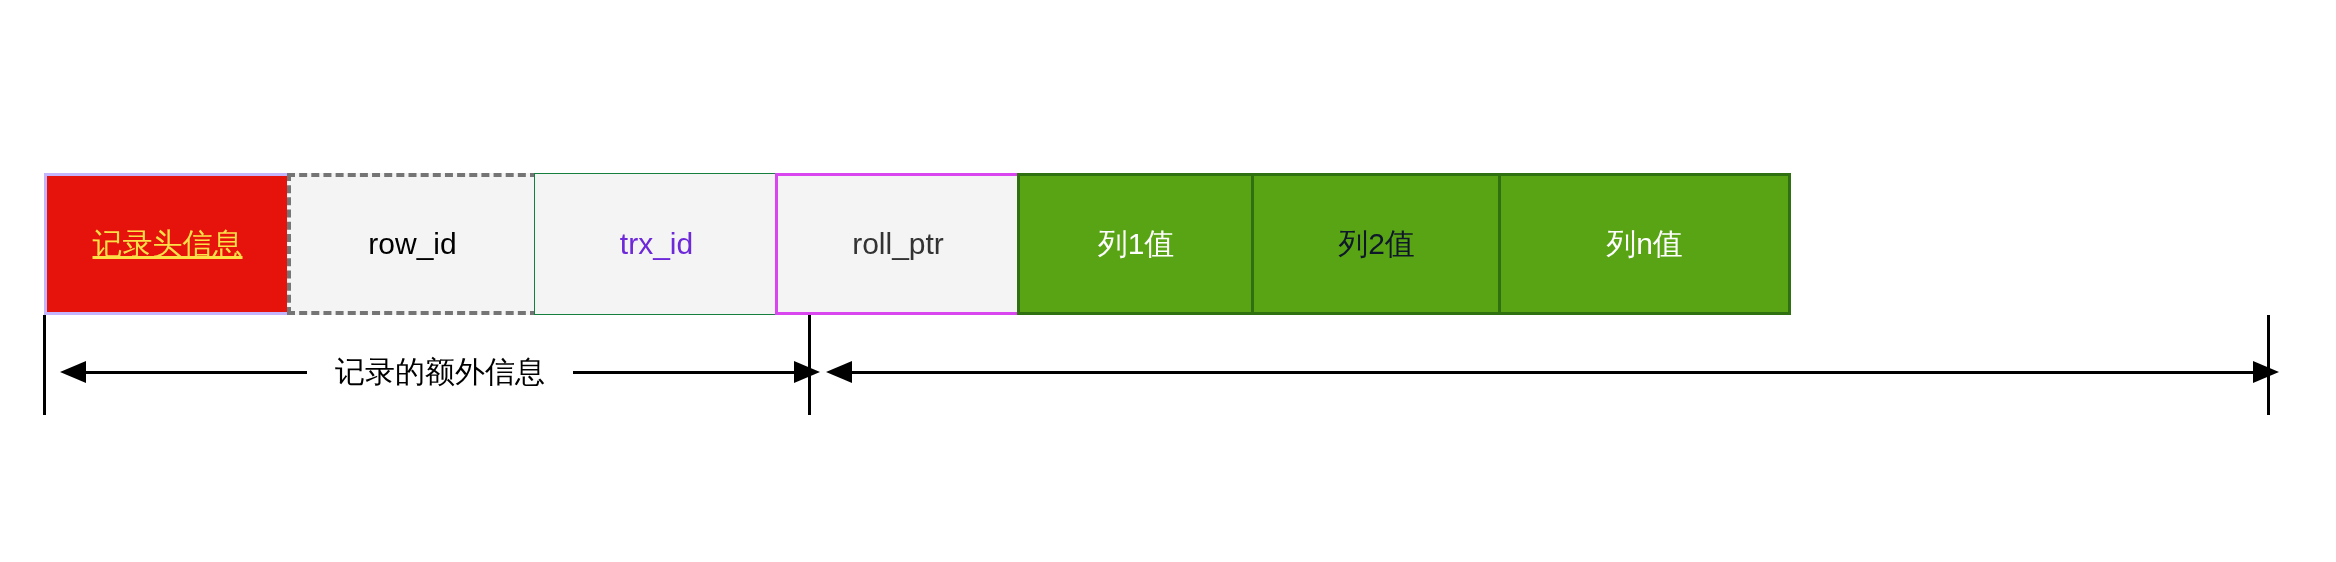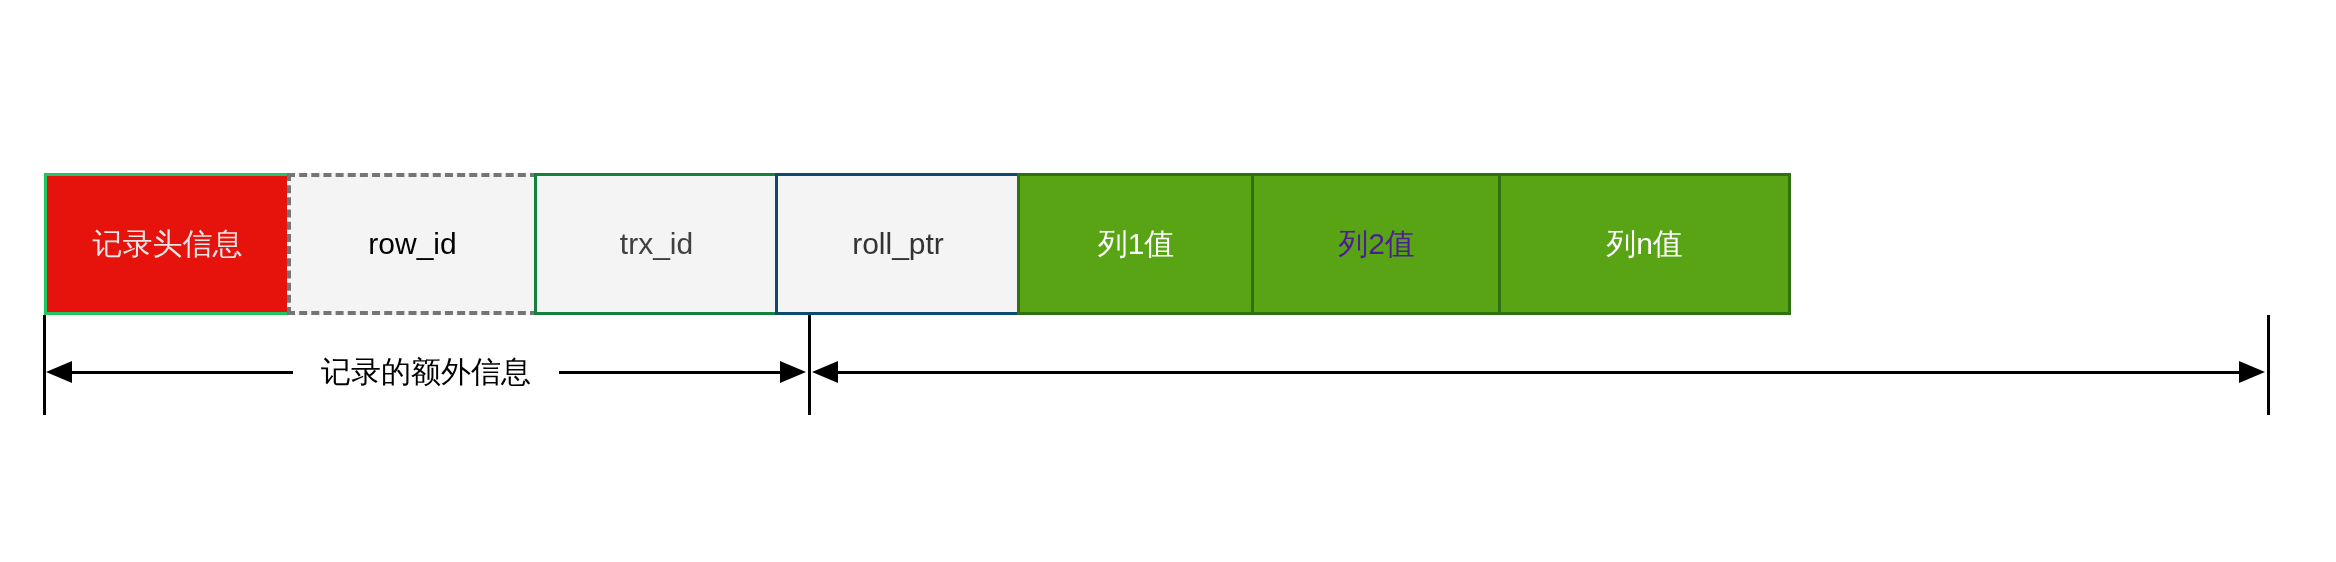--- a/index.html
+++ b/index.html
@@ -31,26 +31,26 @@
     align-items: center;
     justify-content: center;
     font-size: 30px;
     white-space: nowrap;
     overflow: hidden;
   }
   .cell + .cell { margin-left: -4px; }
 
   .cell-varlen  { width: 271px; background: #0455ee; border: 5px dashed #1414b8; color: #ffffff; }
   .cell-null    { width: 255px; background: #7208f0; border: 5px dashed #1c12b8; color: #ffffff; }
-  .cell-header  { width: 247px; background: #e5130b; border: 3px solid #22c55e; color: #e5e5e5; }
+  .cell-header  { width: 247px; background: #e5130b; border: 3px solid #c4b5fd; color: #fde047; text-decoration: underline; }
   .cell-rowid   { width: 251px; background: #f4f4f4; border: 4px dashed #757575; color: #000000; }
-  .cell-trxid   { width: 245px; background: #f4f4f4; border: 3px solid #15803d; color: #404040; }
-  .cell-rollptr { width: 246px; background: #f4f4f4; border: 3px solid #0c4a6e; color: #333333; }
+  .cell-trxid   { width: 245px; background: #f4f4f4; border: 1px solid #15803d; color: #6d28d9; }
+  .cell-rollptr { width: 246px; background: #f4f4f4; border: 3px solid #d946ef; color: #333333; }
   .cell-col1    { width: 238px; background: #58a414; border: 3px solid #2f7110; color: #ffffff; text-align: right; }
-  .cell-col2    { width: 251px; background: #58a414; border: 3px solid #2f7110; color: #4c1d95; }
+  .cell-col2    { width: 251px; background: #58a414; border: 3px solid #2f7110; color: #0f172a; }
   .cell-coln    { width: 293px; background: #58a414; border: 3px solid #2f7110; color: #ffffff; }
 
   
   .tick {
     position: absolute;
     width: 3px;
     background: #000000;
     top: 315px;
     height: 100px;
   }
@@ -58,20 +58,21 @@
   .tick-middle { left: 808px; }
   .tick-right  { left: 2267px; }
 
   
   .span-arrow {
     position: absolute;
     top: 357px;
     height: 30px;
     display: flex;
     align-items: center;
+    padding-left: 14px;
   }
   .span-arrow .line {
     flex: 1;
     height: 3px;
     background: #000000;
   }
   .span-arrow .head {
     width: 0; height: 0;
     border-top: 11px solid transparent;
     border-bottom: 11px solid transparent;

